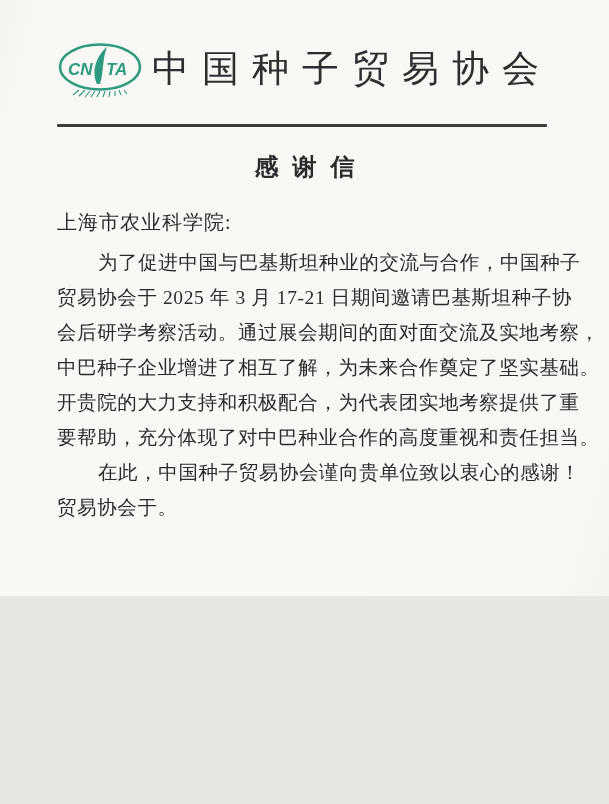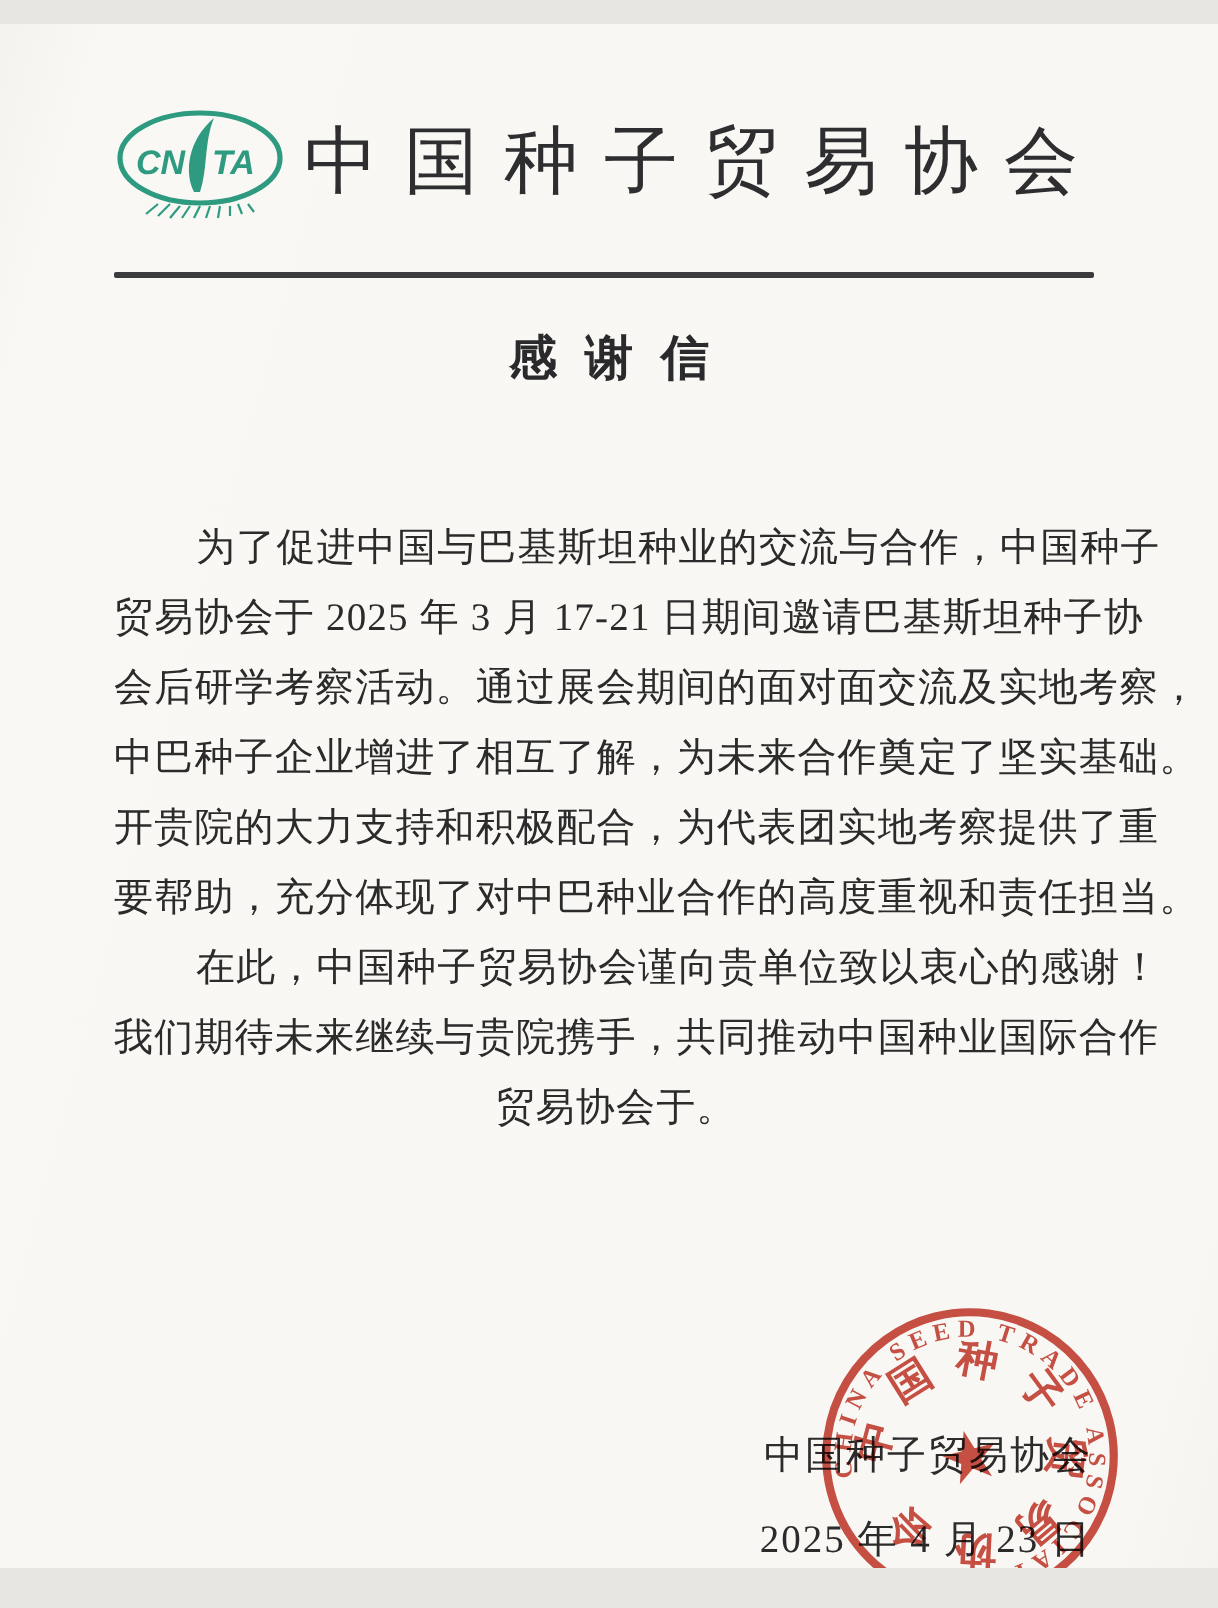--- a/index.html
+++ b/index.html
@@ -1,21 +1,21 @@
 <!DOCTYPE html>
 <html><head>
 <meta charset="utf-8">
 <style>
   * { margin: 0; padding: 0; box-sizing: border-box; }
   html, body { background: #e8e6e2; }
   .page {
     position: relative;
     width: 609px;
-    height: 772px;
-    margin: 12px auto;
+    height: 596px;
+    margin: 0 auto;
     background: linear-gradient(105deg, #f3f2ef 0%, #f9f8f5 6%, #f8f7f4 94%, #f4f3f0 100%);
     font-family: "Liberation Serif", "DejaVu Serif", serif;
     color: #2b2b2b;
     overflow: hidden;
   }
 
   
   .logo {
     position: absolute;
     left: 57px; top: 42px;
@@ -75,21 +75,20 @@
     position: absolute;
     left: 57px; top: 245px;
     width: 502px;
   }
   .body-lines .line {
     height: 35px;
     line-height: 35px;
     font-size: 19.5px;
     letter-spacing: 0.6px;
     white-space: nowrap;
-    text-align: center;
   }
   .body-lines .line.indent { padding-left: 41px; }
 
   
   .sig-org {
     position: absolute;
     right: 63px; top: 702px;
     font-size: 19.5px;
     letter-spacing: 1px;
   }
@@ -138,30 +137,30 @@
     </svg>
   </div>
 
   <div class="cn-title">中国种子贸易协会</div>
 
 
   <div class="rule"></div>
 
   <div class="letter-title">感谢信</div>
 
+  <div class="salutation">上海市农业科学院:</div>
 
   <div class="body-lines">
     <div class="line indent">为了促进中国与巴基斯坦种业的交流与合作，中国种子</div>
     <div class="line">贸易协会于 2025 年 3 月 17-21 日期间邀请巴基斯坦种子协</div>
     <div class="line">会后研学考察活动。通过展会期间的面对面交流及实地考察，</div>
     <div class="line">中巴种子企业增进了相互了解，为未来合作奠定了坚实基础。</div>
     <div class="line">开贵院的大力支持和积极配合，为代表团实地考察提供了重</div>
     <div class="line">要帮助，充分体现了对中巴种业合作的高度重视和责任担当。</div>
     <div class="line indent">在此，中国种子贸易协会谨向贵单位致以衷心的感谢！</div>
-    <div class="line">我们期待未来继续与贵院携手，共同推动中国种业国际合作</div>
     <div class="line">贸易协会于。</div>
   </div>
 
   <div class="sig-org">中国种子贸易协会</div>
   <div class="sig-date">2025 年 4 月 23 日</div>
 
   <div class="seal">
     <svg viewBox="0 0 150 150">
       <circle cx="75" cy="75" r="70" fill="none" stroke="#c4392b" stroke-width="4"></circle>
       <defs>

